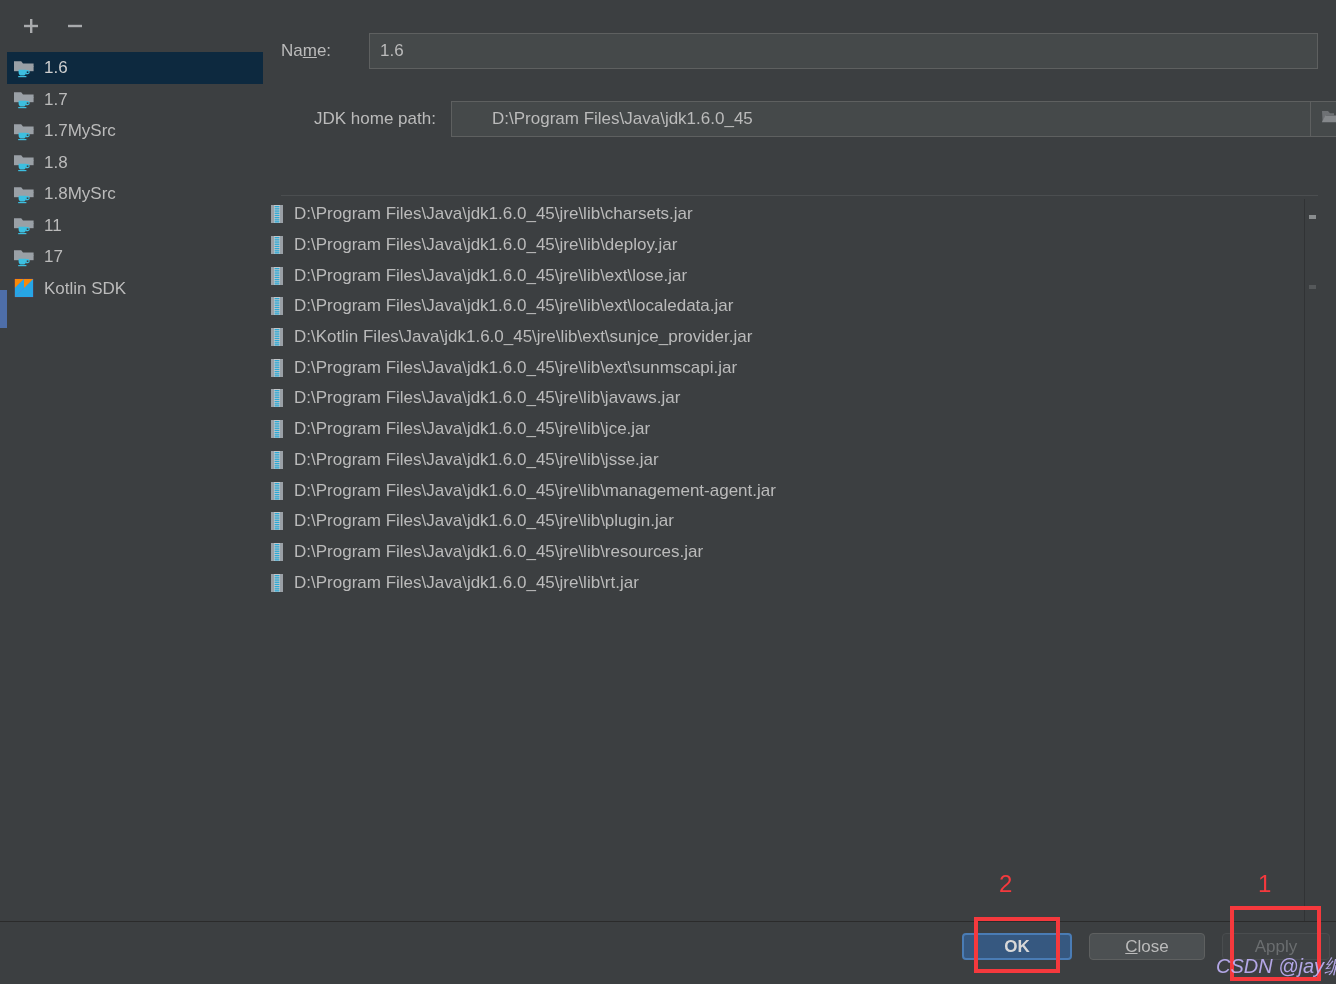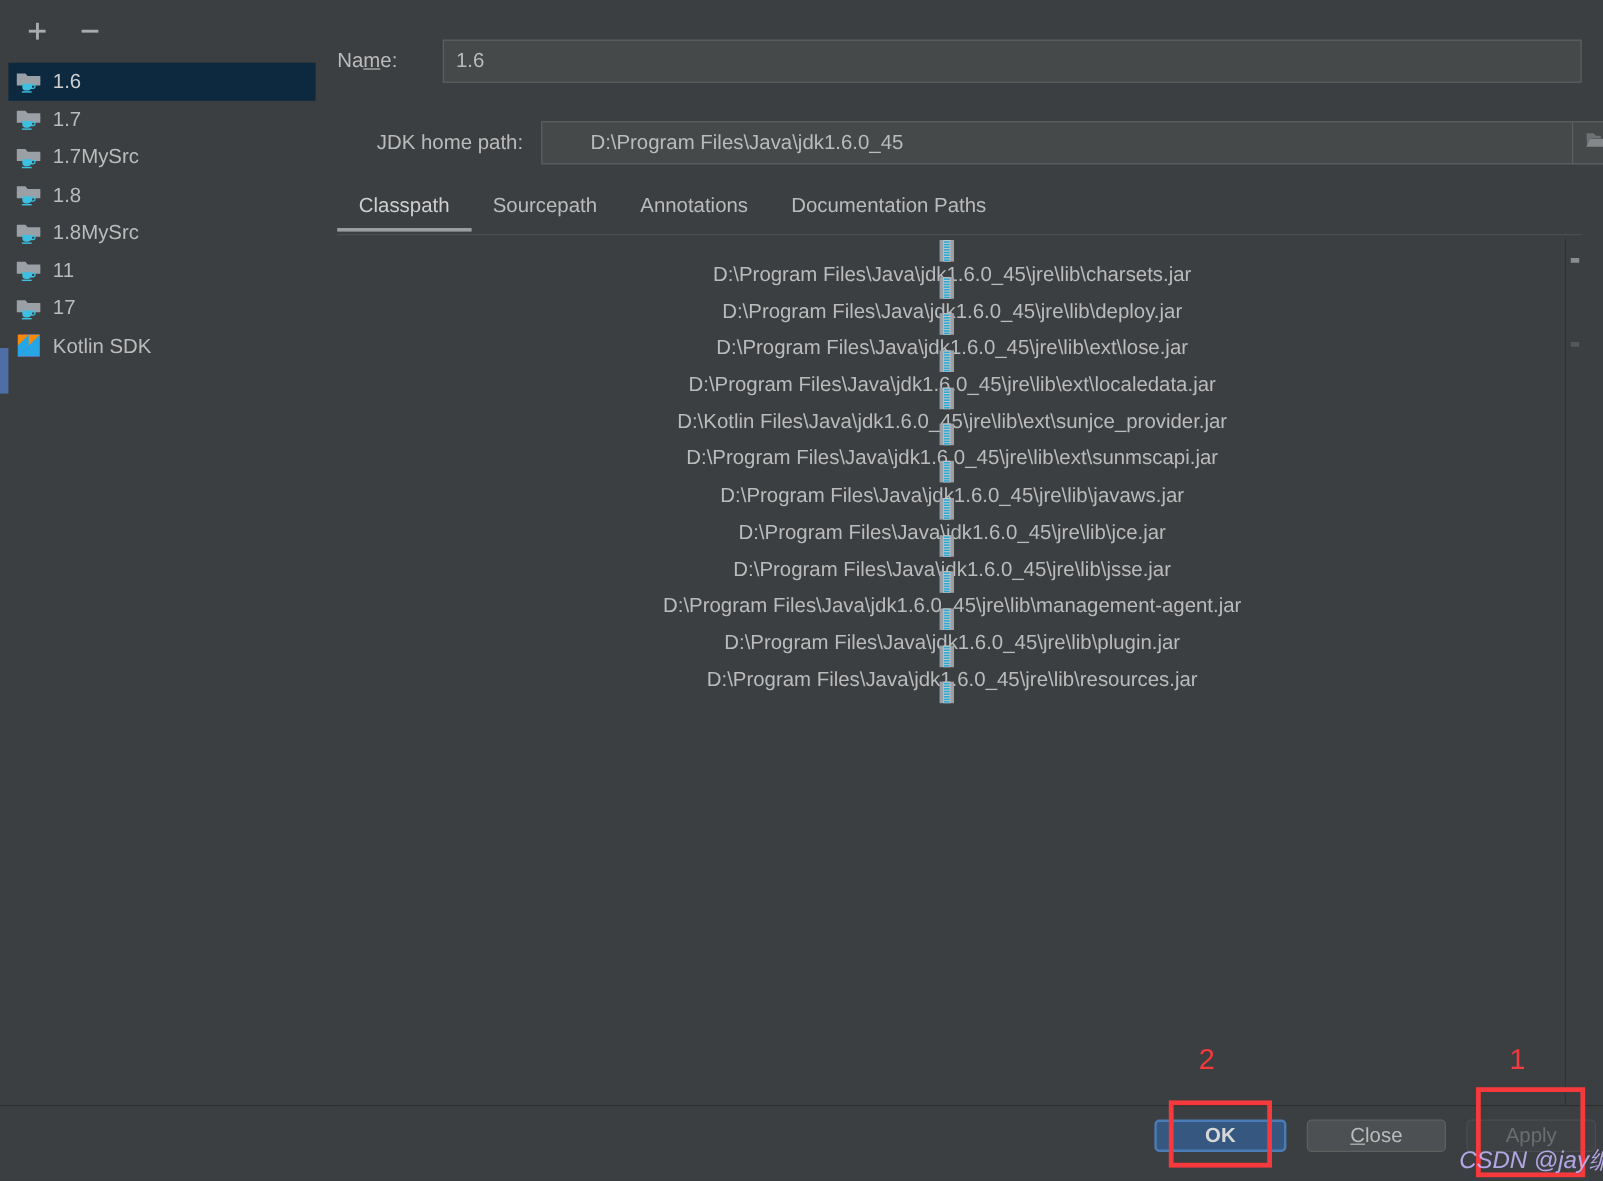--- a/index.html
+++ b/index.html
@@ -164,21 +164,20 @@
     overflow: hidden;
   }
   .cp-row {
     height: 30.7px;
     display: flex; align-items: center;
     padding-left: 6px;
     font-size: 17px;
     color: #bbbbbb;
     cursor: pointer;
     white-space: nowrap;
-    flex-direction: column;
   }
   .cp-icon {
     width: 16px; height: 20px;
     margin-right: 9px;
     flex: 0 0 auto;
   }
   .cp-icon svg { display: block; }
 
   
   #cp-scroll {
@@ -420,26 +419,20 @@
           <span>
             <svg width="22" height="18" viewBox="0 0 22 18">
               <path d="M2 3 h6 l2 2.2 h4 v2 H6.2 L2.6 13.6 Z" fill="#6e7174"></path>
               <path d="M5.4 7.6 H21 l-3.6 6.6 H1.8 Z" fill="#85888b"></path>
             </svg>
           </span>
         </div>
       </div>
     </div>
 
-    <div id="tabs">
-        <div class="tab active">Classpath</div>
-        <div class="tab">Sourcepath</div>
-        <div class="tab">Annotations</div>
-        <div class="tab">Documentation Paths</div>
-      </div>
     <div id="tabs-underline"></div>
 
     <div id="cp-list">
         <div class="cp-row">
           <span class="cp-icon">
             <svg width="16" height="20" viewBox="0 0 16 20">
               <rect x="2" y="1" width="12" height="18" fill="#9aa0a6"></rect>
               <rect x="5" y="1" width="6" height="18" fill="#c3c7ca"></rect>
               <g fill="#2ba8d4">
                 <rect x="5.6" y="2" width="4.8" height="1.3"></rect>
@@ -674,20 +667,21 @@
                 <rect x="5.6" y="4.2" width="4.8" height="1.3"></rect>
                 <rect x="5.6" y="6.4" width="4.8" height="1.3"></rect>
                 <rect x="5.6" y="8.6" width="4.8" height="1.3"></rect>
                 <rect x="5.6" y="10.8" width="4.8" height="1.3"></rect>
                 <rect x="5.6" y="13" width="4.8" height="1.3"></rect>
                 <rect x="5.6" y="15.2" width="4.8" height="1.3"></rect>
                 <rect x="5.6" y="17.2" width="4.8" height="1.3"></rect>
               </g>
             </svg>
           </span>
+          <span>D:\Program Files\Java\jdk1.6.0_45\jre\lib\rt.jar</span>
         </div>
       </div>
 
     <div id="cp-scroll">
       <div class="cp-mark" id="cp-mark-1"></div>
       <div class="cp-mark" id="cp-mark-2"></div>
     </div>
   </div>
 
   <div id="btnbar-sep"></div>

